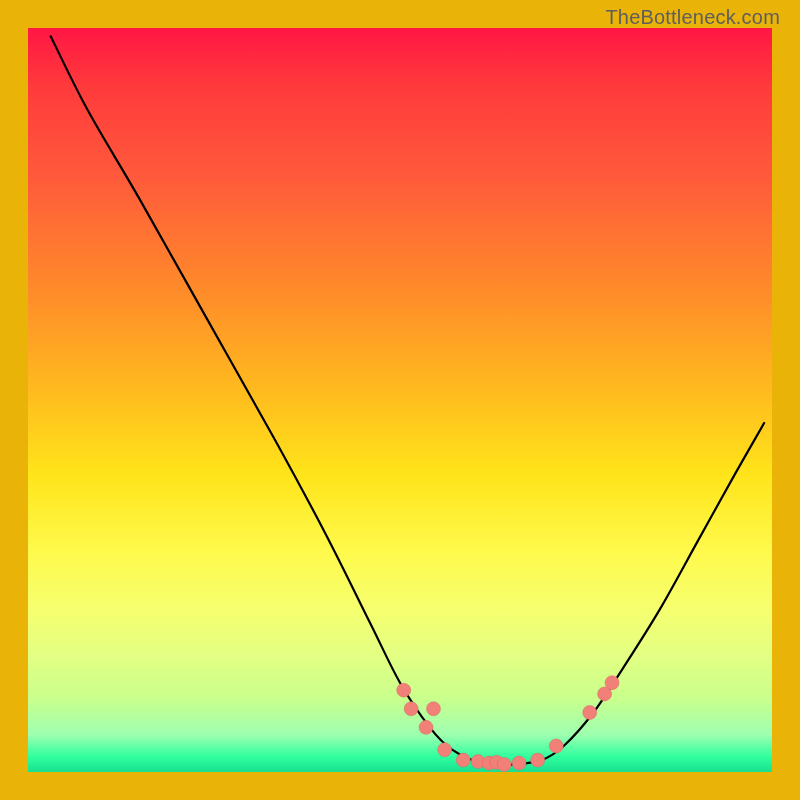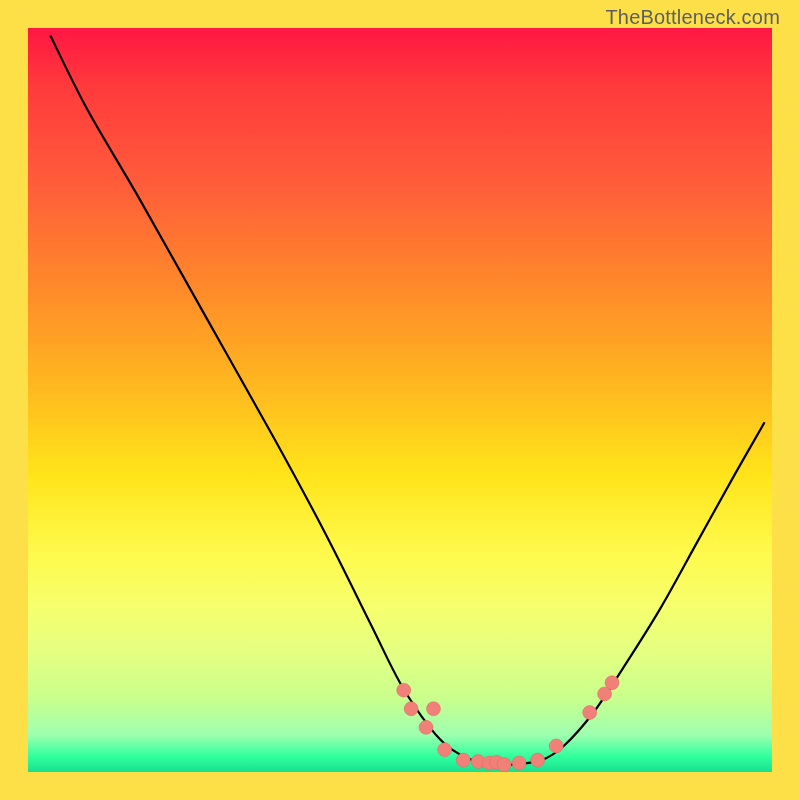--- a/index.html
+++ b/index.html
@@ -1,21 +1,21 @@
 <!DOCTYPE html>
 <html><head>
 <meta charset="utf-8">
 <style>
   * { margin: 0; padding: 0; box-sizing: border-box; }
   html, body { width: 800px; height: 800px; background: #000; overflow: hidden; }
   .container {
     width: 800px;
     height: 800px;
     position: relative;
-    background: #fde047;
+    background: #eab308;
   }
   .watermark {
     position: absolute;
     top: 6px;
     right: 20px;
     font-family: Arial, Helvetica, sans-serif;
     font-size: 20px;
     font-weight: 500;
     color: #5e5e5e;
     letter-spacing: 0.2px;

